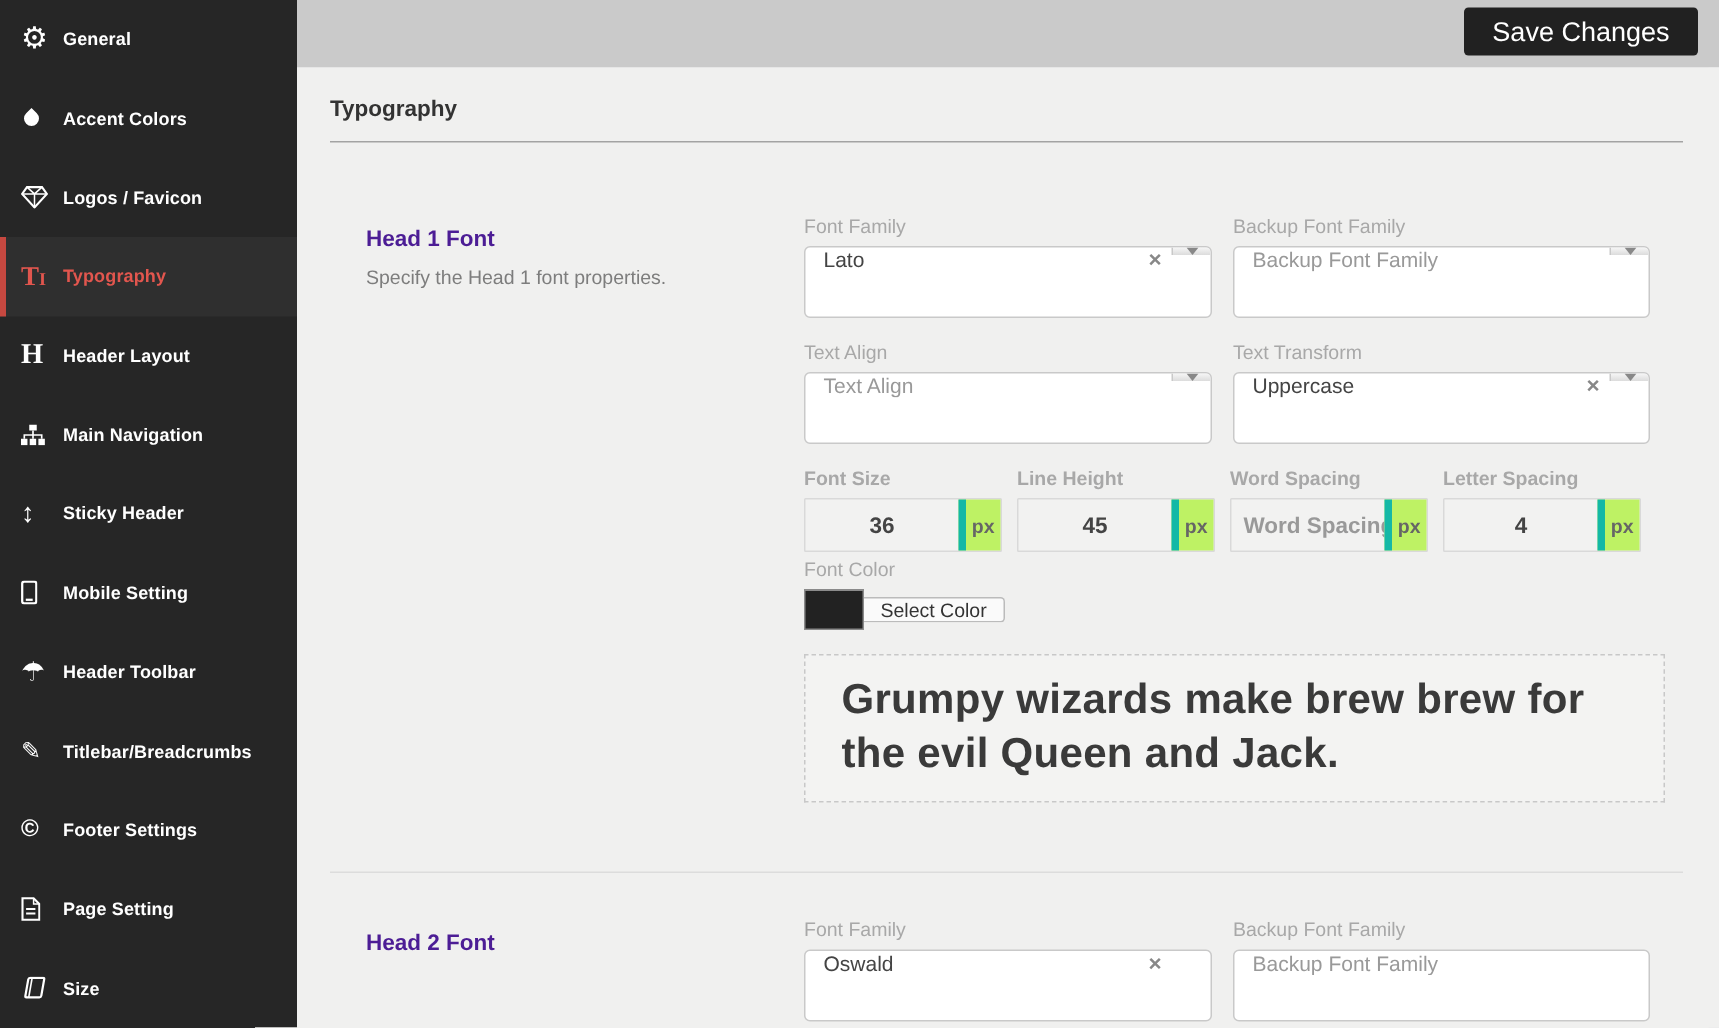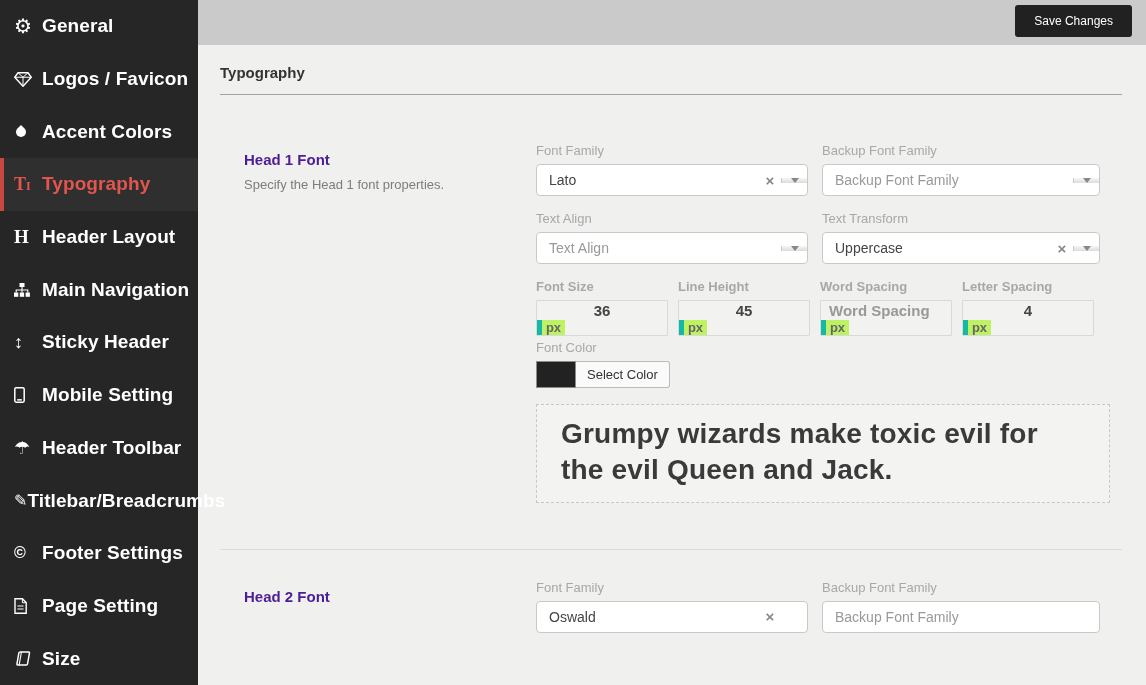--- a/index.html
+++ b/index.html
@@ -3,109 +3,109 @@
 <meta charset="utf-8">
 <style>
   * { margin:0; padding:0; box-sizing:border-box; }
   html,body { width:1146px; height:685px; overflow:hidden; }
   body { font-family:"Liberation Sans", sans-serif; background:#f0f0ef; position:relative; }
 
   
   .sidebar { position:absolute; left:0; top:0; width:198px; height:685px; background:#262626; z-index:5; }
   .nav-item { height:52.7px; display:flex; align-items:center; padding-left:14px; cursor:pointer; color:#fff; }
   .nav-item .icon { width:28px; display:flex; align-items:center; justify-content:flex-start; color:#fff; font-size:17px; }
-  .nav-item .label { font-size:19px; font-weight:600; letter-spacing:.1px; }
+  .nav-item .label { font-size:12px; font-weight:600; letter-spacing:.1px; }
   .nav-item.active { background:#2f2f2f; border-left:4px solid #c64840; padding-left:10px; }
   .nav-item.active .label, .nav-item.active .icon { color:#e2564e; }
   .gear-glyph { font-size:20px; line-height:1; }
   .droplet { width:10px; height:10px; background:currentColor; border-radius:0 50% 50% 50%; transform:rotate(45deg); margin-left:2px; }
   .ticon { font-family:"Liberation Serif", serif; font-weight:bold; font-size:18px; letter-spacing:0; }
   .ticon small { font-size:12px; font-weight:bold; }
   .hicon { font-family:"Liberation Serif", serif; font-weight:bold; font-size:19px; }
   .updown { font-size:18px; }
   .umbrella { font-size:18px; }
   .pencil { font-size:16px; }
   .copyright { font-size:16px; font-weight:bold; }
 
   
   .topbar { position:absolute; left:198px; top:0; width:948px; height:45px; background:#cacaca; }
-  .save-btn { position:absolute; right:14px; top:5px; height:32px; padding:0 19px; background:#212121; color:#fff; border:none; border-radius:3px; font-size:12px; font-family:"Liberation Sans", sans-serif; cursor:pointer; }
+  .save-btn { position:absolute; right:14px; top:5px; height:32px; padding:0 19px; background:#212121; color:#fff; border:none; border-radius:3px; font-size:18px; font-family:"Liberation Sans", sans-serif; cursor:pointer; }
 
   
   .scroll-strip { position:absolute; right:0; top:45px; width:7px; height:640px; background:#e3e3e3; }
 
   
   .content { position:absolute; left:198px; top:45px; width:948px; height:640px; background:#f0f0ef; padding:19px 24px 0 22px; overflow:hidden; }
   .page-title { font-size:15px; font-weight:bold; color:#333; padding-bottom:13px; border-bottom:1px solid #a3a3a3; }
 
   .section { display:flex; padding-top:48px; }
   .section-left { width:316px; padding-left:24px; padding-top:8px; flex:0 0 auto; }
   .section-left h4 { font-size:15px; font-weight:bold; color:#4c1d95; }
   .section-left p { font-size:13px; color:#7d7d7d; margin-top:9px; }
   .section-right { width:574px; flex:0 0 auto; }
 
   .field-row { display:flex; gap:14px; margin-bottom:15px; }
   .fcol-a { width:272px; }
   .fcol-b { width:278px; }
   .flabel { font-size:13px; color:#a8a8a8; margin-bottom:6px; }
 
   
-  .sel { display:flex; height:32px; background:#fff; border:1px solid #c9c9c9; border-radius:4px; align-items:center; overflow:hidden; cursor:pointer; }
+  .sel { display:flex; height:48px; background:#fff; border:1px solid #c9c9c9; border-radius:4px; align-items:flex-start; overflow:hidden; cursor:pointer; }
   .sel .val { flex:1; display:flex; align-items:center; padding:0 8px 0 12px; font-size:14px; color:#444; white-space:nowrap; overflow:hidden; }
   .sel .val.placeholder { color:#999; }
   .sel .clear { width:22px; display:flex; align-items:center; justify-content:center; color:#888; font-size:15px; font-weight:bold; cursor:pointer; }
   .sel .clear::before { content:"×"; }
   .sel .arrow-box { width:26px; border-left:1px solid #c9c9c9; background:linear-gradient(#f6f6f6,#dcdcdc); display:flex; align-items:center; justify-content:center; }
   .caret-down { width:0; height:0; border-left:4px solid transparent; border-right:4px solid transparent; border-top:5px solid #888; }
 
   
   .size-row { display:flex; gap:10px; margin-bottom:4px;font-weight:bold; }
   .size-group { width:132px; }
-  .num-box { display:flex; height:36px; border:1px solid #d9d9d9; background:#f2f2f1; border-radius:1px;flex-direction:column; }
+  .num-box { display:flex; height:36px; border:1px solid #d9d9d9; background:#f2f2f1; border-radius:1px; }
   .num-box .nval { flex:1; display:flex; align-items:center; justify-content:center; font-size:15px; color:#444; overflow:hidden; }
   .num-box .nval.placeholder { color:#999; justify-content:flex-start; padding-left:8px; white-space:nowrap; }
   .num-box .unit { width:28px; border-left:5px solid #14b8a6; display:flex; align-items:center; justify-content:center; font-size:13px; color:#666; background:#bef264; }
 
   
   .color-field { margin-top:2px; }
   .color-row { display:flex; align-items:center; height:27px; margin-top:6px; }
   .swatch { width:40px; height:27px; background:#222; border:1px solid #8b8b8b; }
-  .color-btn { height:27px; padding:0 11px; background:#fafafa; border:1px solid #bbb; border-left:none; border-radius:0 3px 3px 0; font-size:13px; color:#333; font-family:"Liberation Sans", sans-serif; cursor:pointer; }
+  .color-btn { height:17px; padding:0 11px; background:#fafafa; border:1px solid #bbb; border-left:none; border-radius:0 3px 3px 0; font-size:13px; color:#333; font-family:"Liberation Sans", sans-serif; cursor:pointer; }
 
   
   .preview { margin-top:16px; border:1px dashed #c8c8c8; background:#f3f3f2; padding:11px 24px 13px 24px; }
   .preview-text { font-size:28px; font-weight:bold; color:#3a3a3a; line-height:1.3; letter-spacing:.2px; }
 
   .divider { border:none; border-top:1px solid #dcdcdc; margin-top:46px; }
   .section.head2 { padding-top:30px; }
 </style>
 </head>
 <body>
 
 <nav class="sidebar">
   <div class="nav-item">
     <span class="icon">
         <span class="gear-glyph">⚙</span>
       </span>
     <span class="label">General</span>
   </div>
   <div class="nav-item">
     <span class="icon">
+        <span class="droplet"></span>
+      </span>
+    <span class="label">Accent Colors</span>
+  </div>
+  <div class="nav-item">
+    <span class="icon">
       <svg width="18" height="15" viewBox="0 0 18 15">
           <path d="M4 .75h10l3.25 4.5L9 14.25.75 5.25z" fill="none" stroke="currentColor" stroke-width="1.4"></path>
           <path d="M1 5.25h16M4 .75 9 5.25l5-4.5M9 5.25v9" stroke="currentColor" stroke-width="1" fill="none"></path>
         </svg>
     </span>
     <span class="label">Logos / Favicon</span>
-  </div>
-  <div class="nav-item">
-    <span class="icon">
-        <span class="droplet"></span>
-      </span>
-    <span class="label">Accent Colors</span>
   </div>
   <div class="nav-item active">
     <span class="icon">
         <span class="ticon">T<small>I</small></span>
       </span>
     <span class="label">Typography</span>
   </div>
   <div class="nav-item">
     <span class="icon">
         <span class="hicon">H</span>
@@ -274,21 +274,21 @@
 
       <div class="color-field">
         <div class="flabel">Font Color</div>
         <div class="color-row">
           <span class="swatch"></span>
           <button class="color-btn">Select Color</button>
         </div>
       </div>
 
       <div class="preview">
-        <div class="preview-text">Grumpy wizards make toxic evil for the evil Queen and Jack.</div>
+        <div class="preview-text">Grumpy wizards make brew brew for the evil Queen and Jack.</div>
       </div>
 
     </div>
   </section>
 
   <hr class="divider">
 
   <section class="section head2">
     <div class="section-left">
       <h4>Head 2 Font</h4>

